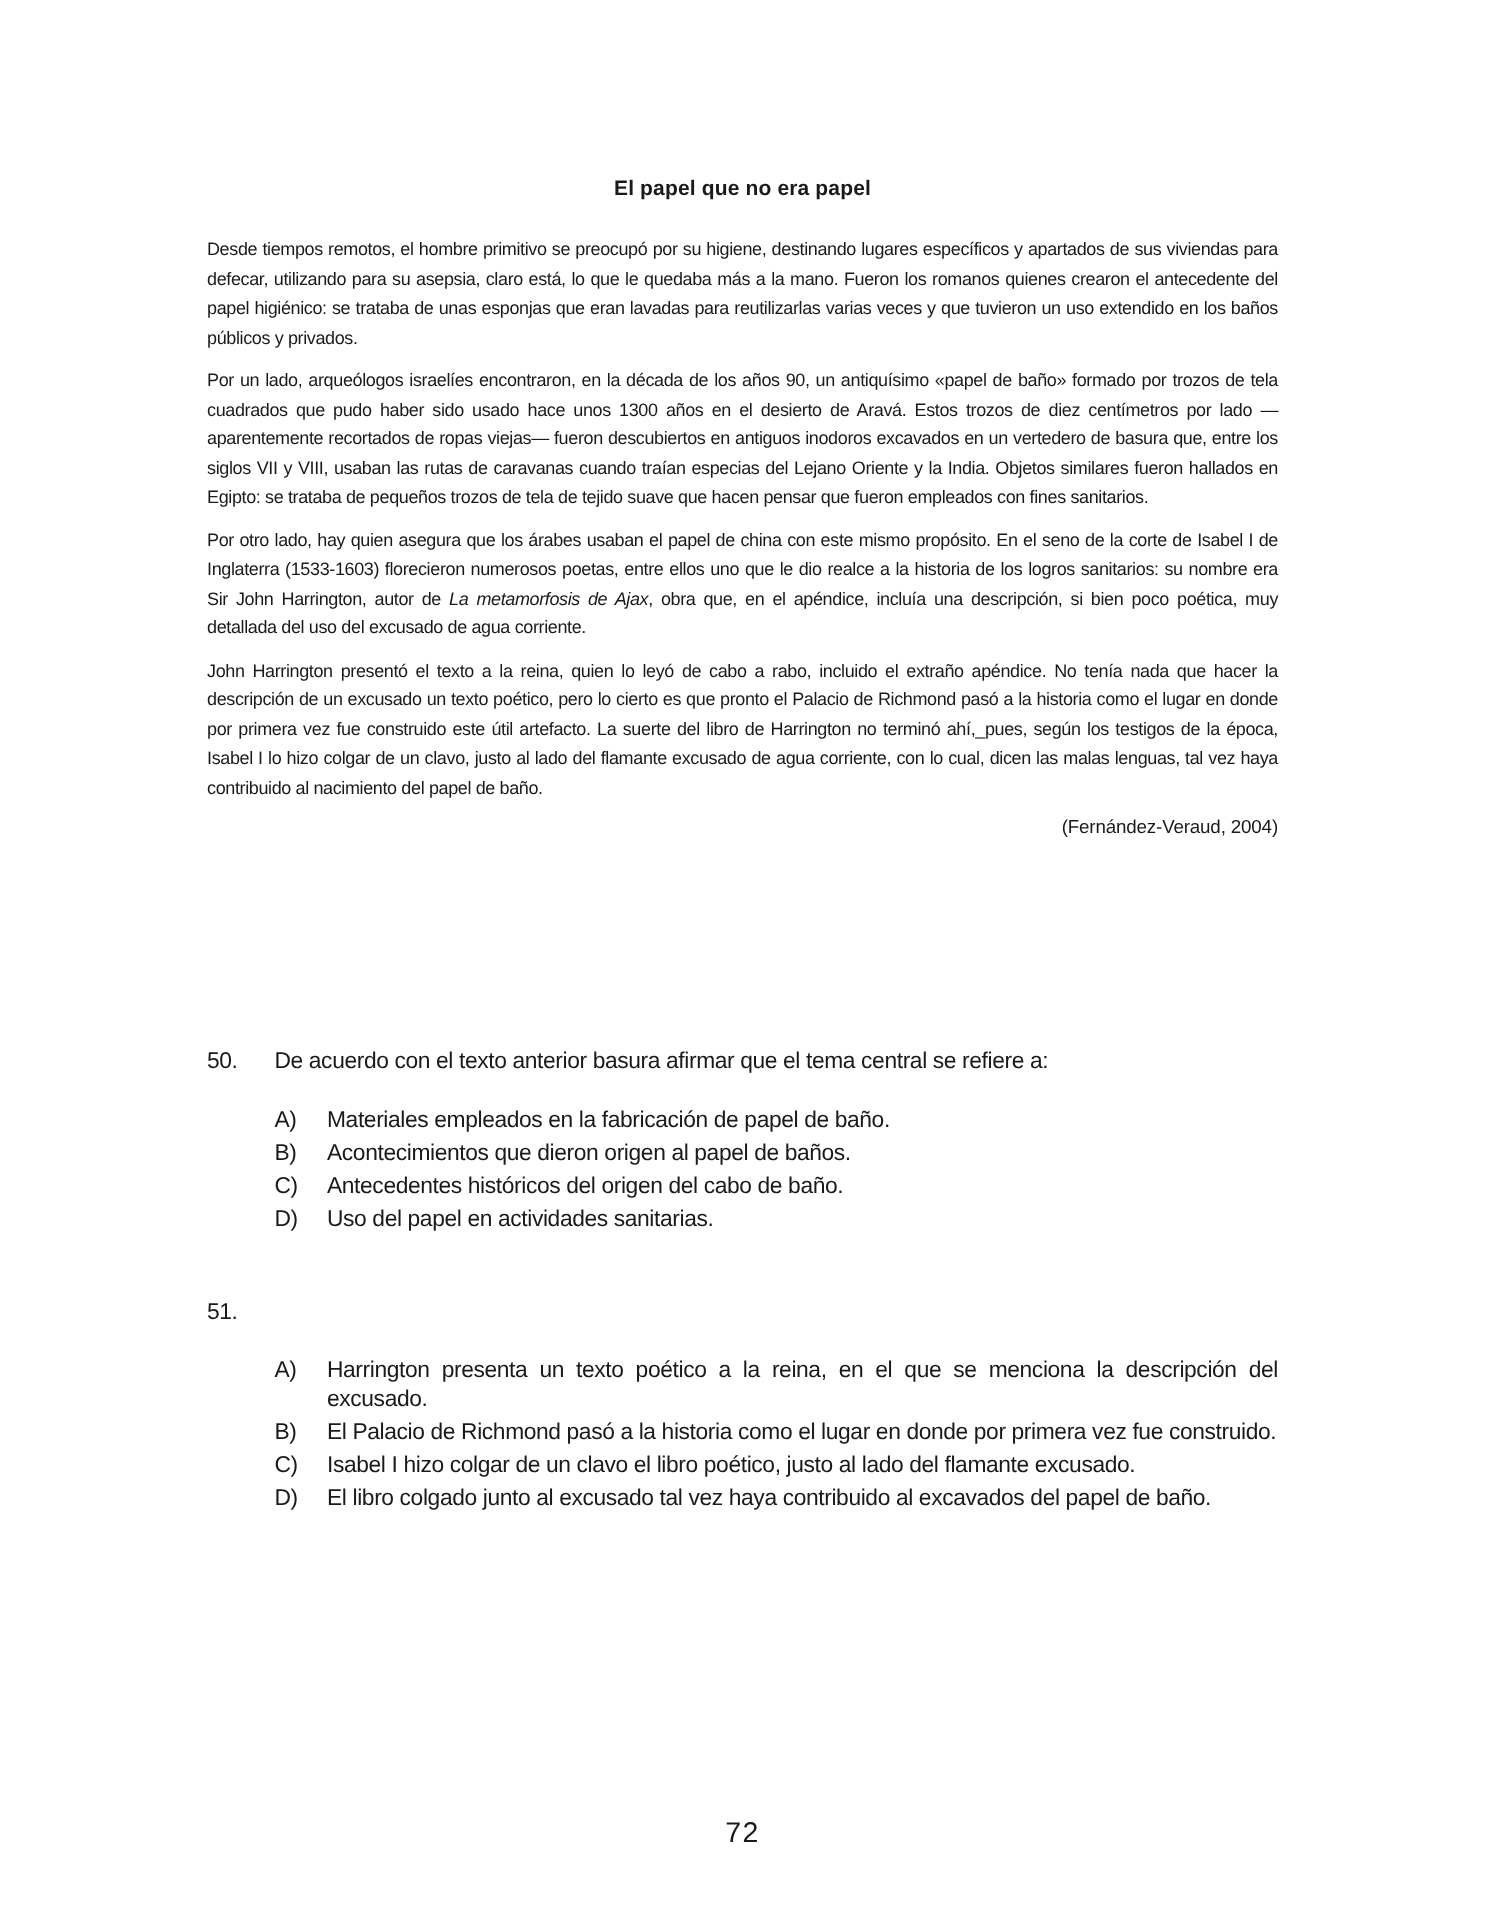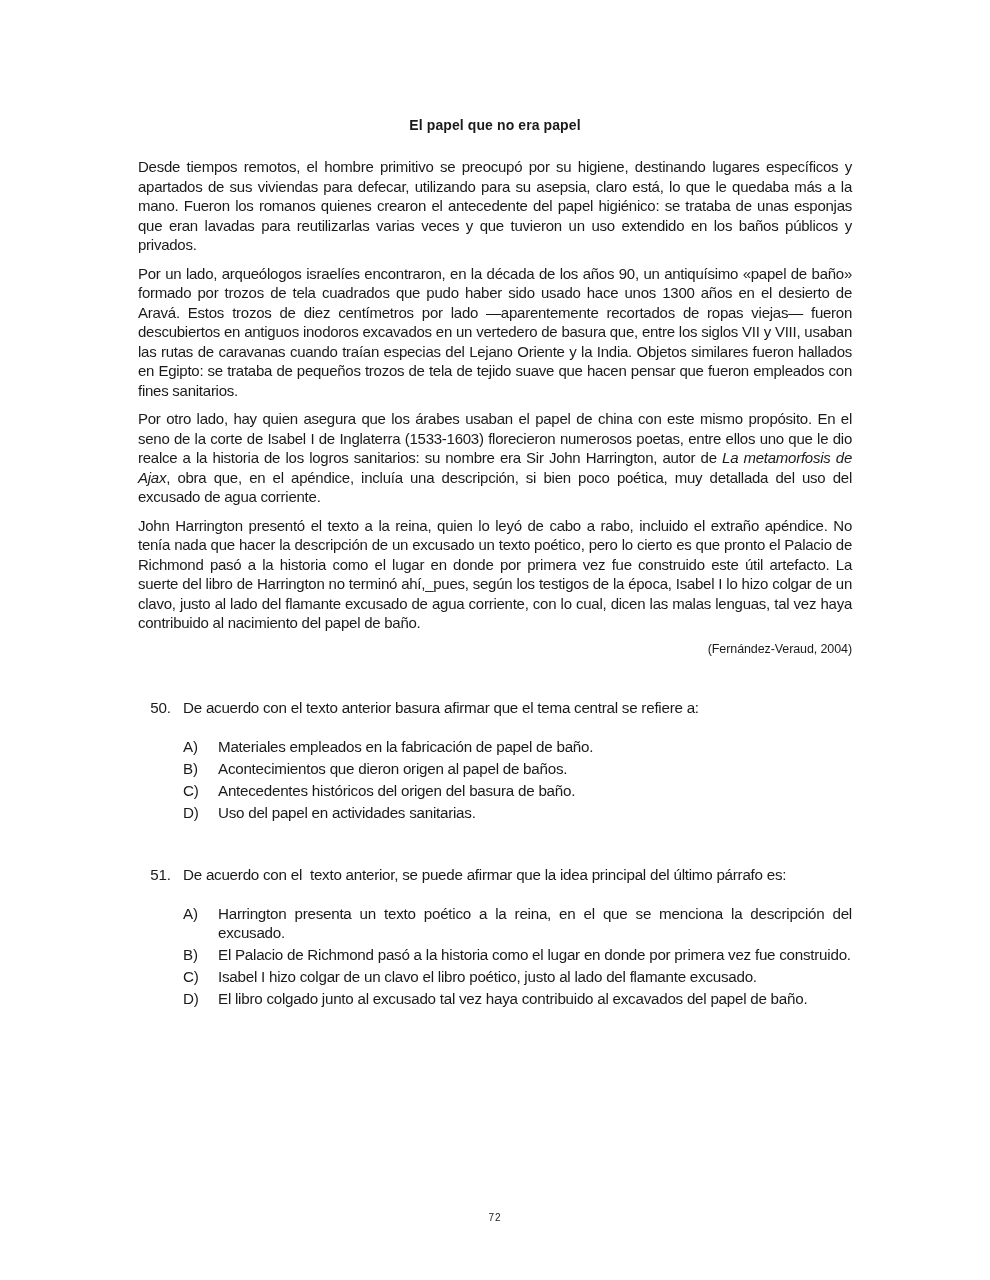--- a/index.html
+++ b/index.html
@@ -8,39 +8,39 @@
     font-family: "Liberation Sans", "DejaVu Sans", sans-serif;
     color: #1a1a1a;
   }
   .page { position: absolute; left: 138px; top: 0; width: 714px; }
   .title {
     position: absolute; top: 117px; left: 0; width: 714px;
     text-align: center; font-size: 14px; font-weight: bold; letter-spacing: 0.1px;
   }
   .reading { position: absolute; top: 157px; left: 0; width: 714px; }
   .para {
-    font-size: 15px; line-height: 19.5px; text-align: justify;
+    font-size: 12px; line-height: 19.5px; text-align: justify;
     margin: 0 0 9px 0; letter-spacing: -0.25px;
   }
   .para i { font-style: italic; }
   .cite {
     text-align: right; font-size: 12.5px; margin-top: 6px; letter-spacing: -0.1px;
   }
   .question { position: absolute; left: 0; width: 714px; font-size: 15.2px; letter-spacing: -0.25px; }
   .q50 { top: 698px; }
   .q51 { top: 865px; }
-  .stem { display: flex; line-height: 19.5px; text-align: center; }
+  .stem { display: flex; line-height: 19.5px; }
   .qnum { width: 45px; flex: none; }
   .options { margin-top: 19px; padding-left: 45px; }
   .opt { display: flex; line-height: 19.5px; margin-bottom: 2.5px; }
   .opt-letter { width: 35px; flex: none; }
   .opt-text { flex: 1; text-align: justify; }
   .pagenum {
     position: absolute; top: 1212px; left: 0; width: 990px;
-    text-align: center; font-size: 10px; letter-spacing: 1px;
+    text-align: center; font-size: 19px; letter-spacing: 1px;
   }
 </style>
 </head>
 <body>
 
 <div class="page">
 
   <div class="title">El papel que no era papel</div>
 
   <div class="reading">
@@ -60,33 +60,32 @@
       <div class="opt">
           <span class="opt-letter">A)</span>
           <span class="opt-text">Materiales empleados en la fabricación de papel de baño.</span>
         </div>
       <div class="opt">
           <span class="opt-letter">B)</span>
           <span class="opt-text">Acontecimientos que dieron origen al papel de baños.</span>
         </div>
       <div class="opt">
           <span class="opt-letter">C)</span>
-          <span class="opt-text">Antecedentes históricos del origen del basura de baño.</span>
+          <span class="opt-text">Antecedentes históricos del origen del cabo de baño.</span>
         </div>
       <div class="opt">
           <span class="opt-letter">D)</span>
           <span class="opt-text">Uso del papel en actividades sanitarias.</span>
         </div>
     </div>
   </div>
 
   <div class="question q51">
     <div class="stem">
       <span class="qnum">51.</span>
-      <span style="white-space:pre-wrap">De acuerdo con el  texto anterior, se puede afirmar que la idea principal del último párrafo es:</span>
     </div>
     <div class="options">
       <div class="opt">
           <span class="opt-letter">A)</span>
           <span class="opt-text">Harrington presenta un texto poético a la reina, en el que se menciona la descripción del excusado.</span>
         </div>
       <div class="opt">
           <span class="opt-letter">B)</span>
           <span class="opt-text">El Palacio de Richmond pasó a la historia como el lugar en donde por primera vez fue construido.</span>
         </div>

